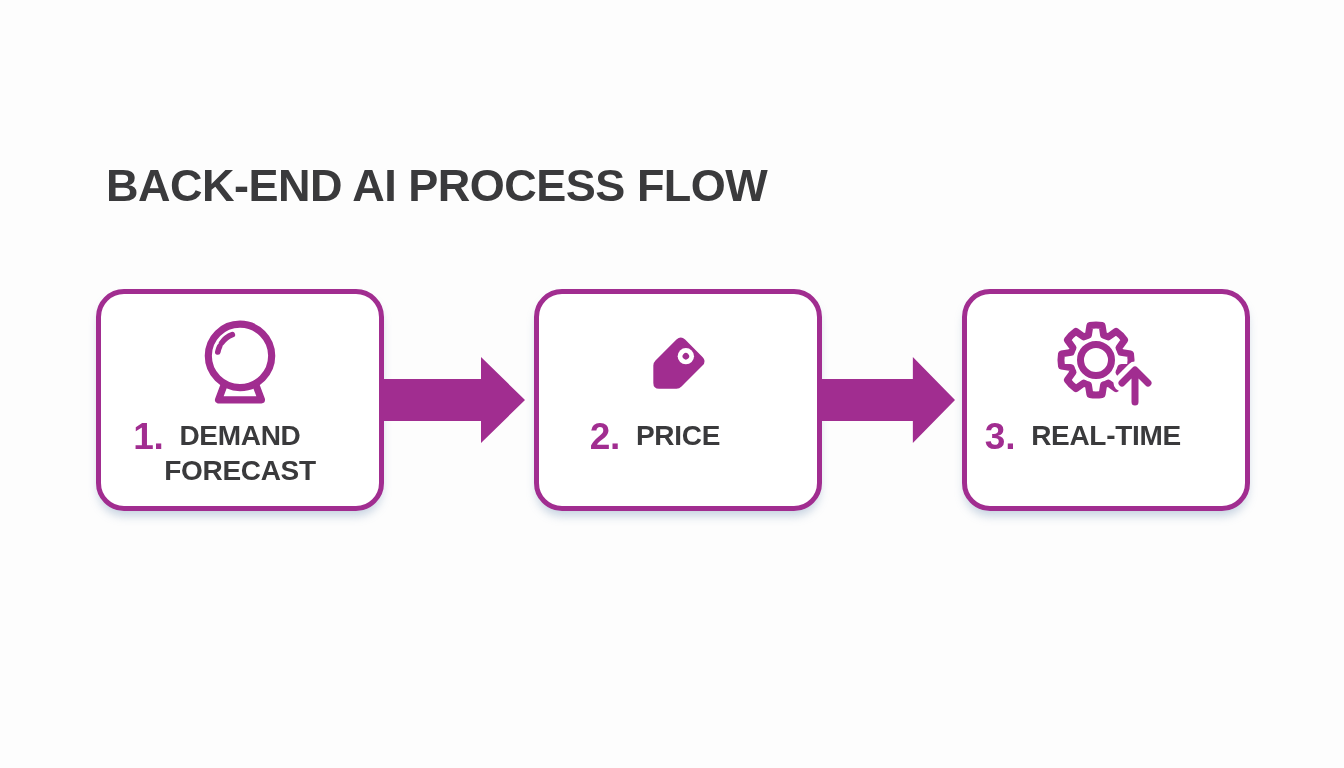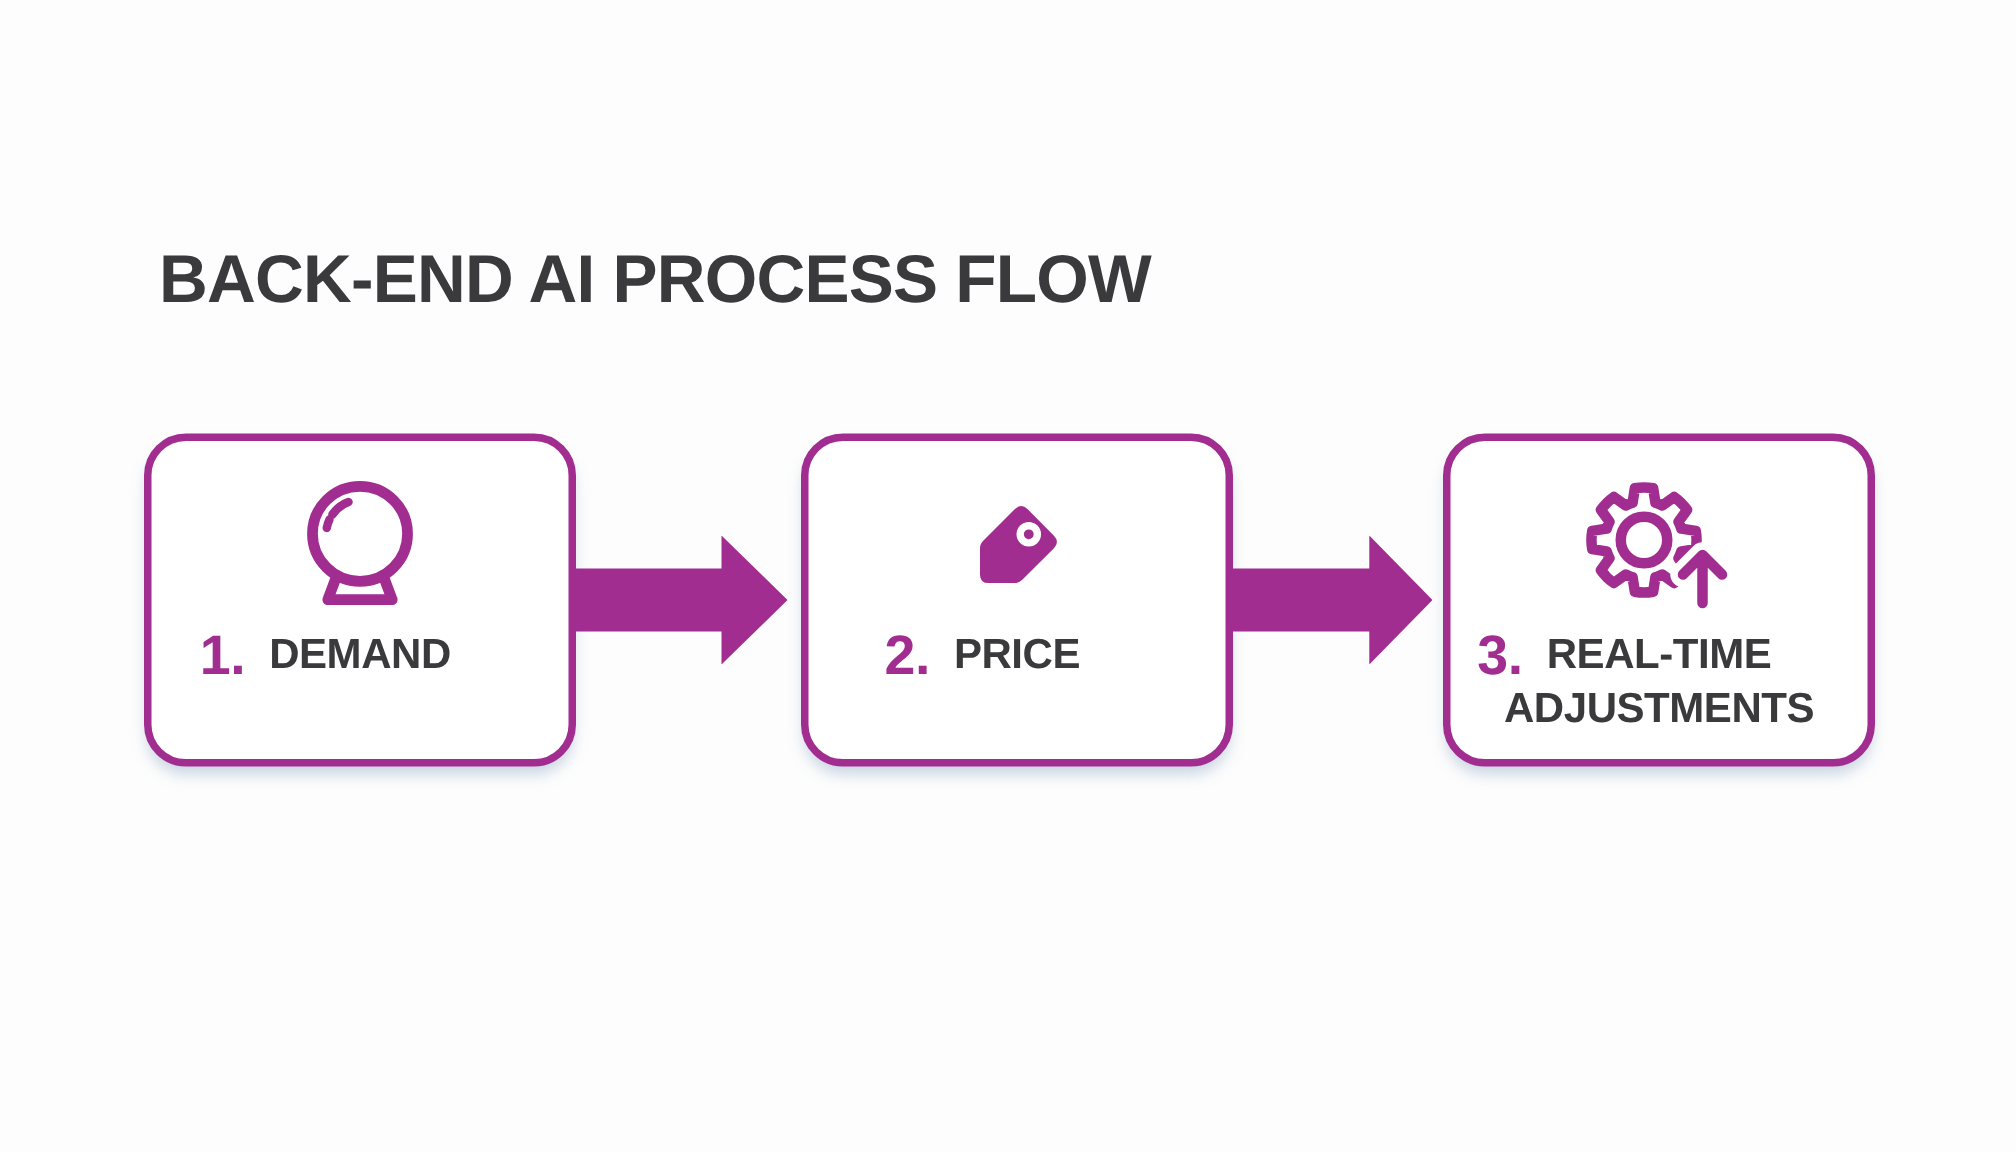--- a/index.html
+++ b/index.html
@@ -63,20 +63,21 @@
         <path d="M33,56 L24,80 L66,80 L57,56" stroke-width="7" stroke-linejoin="round" stroke-linecap="round"></path>
         <circle cx="45" cy="37" r="31" stroke-width="7" fill="#ffffff"></circle>
         <path d="M27,24.4 A22,22 0 0 1 37.5,16.3" stroke-width="5.5" stroke-linecap="round"></path>
         <path d="M23.3,33.2 A22,22 0 0 1 25.1,27.7" stroke-width="5.5" stroke-linecap="round"></path>
       </svg>
     </div>
     <div class="step-text">
       <span class="step-line1-row">
         <span class="step-label l1"><span class="step-num">1.</span>DEMAND</span>
       </span>
+      <span class="step-label">FORECAST</span>
     </div>
   </div>
 
   <div class="flow-arrow arrow-1">
     <svg width="142" height="86" viewBox="0 0 142 86" preserveAspectRatio="none">
       <polygon points="0,22 98,22 98,0 142,43 98,86 98,64 0,64" fill="currentColor"></polygon>
     </svg>
   </div>
 
   <div class="step step-2">
@@ -108,17 +109,16 @@
         <path d="M32.4,19.1 L33.9,9.5 A35,35 0 0 1 46.1,9.5 L47.6,19.1 A26,26 0 0 1 52.2,21.0 L60.1,15.3 A35,35 0 0 1 68.7,23.9 L63.0,31.8 A26,26 0 0 1 64.9,36.4 L74.5,37.9 A35,35 0 0 1 74.5,50.1 L64.9,51.6 A26,26 0 0 1 63.0,56.2 L68.7,64.1 A35,35 0 0 1 60.1,72.7 L52.2,67.0 A26,26 0 0 1 47.6,68.9 L46.1,78.5 A35,35 0 0 1 33.9,78.5 L32.4,68.9 A26,26 0 0 1 27.8,67.0 L19.9,72.7 A35,35 0 0 1 11.3,64.1 L17.0,56.2 A26,26 0 0 1 15.1,51.6 L5.5,50.1 A35,35 0 0 1 5.5,37.9 L15.1,36.4 A26,26 0 0 1 17.0,31.8 L11.3,23.9 A35,35 0 0 1 19.9,15.3 L27.8,21.0 A26,26 0 0 1 32.4,19.1 Z" stroke-width="7" stroke-linejoin="round" fill="#ffffff"></path>
         <circle cx="40" cy="44" r="15.5" stroke-width="7" fill="#ffffff"></circle>
         <path d="M79,86 L79,56 M66,67 L79,54 L92,67" stroke="#ffffff" stroke-width="17" stroke-linecap="round" stroke-linejoin="round"></path>
         <path d="M79,86 L79,56 M66,67 L79,54 L92,67" stroke="currentColor" stroke-width="7" stroke-linecap="round" stroke-linejoin="round"></path>
       </svg>
     </div>
     <div class="step-text">
       <span class="step-line1-row">
         <span class="step-label l1"><span class="step-num">3.</span>REAL-TIME</span>
       </span>
-      <span class="step-label">ADJUSTMENTS</span>
     </div>
   </div>
 
 </div>
 
 </body></html>

